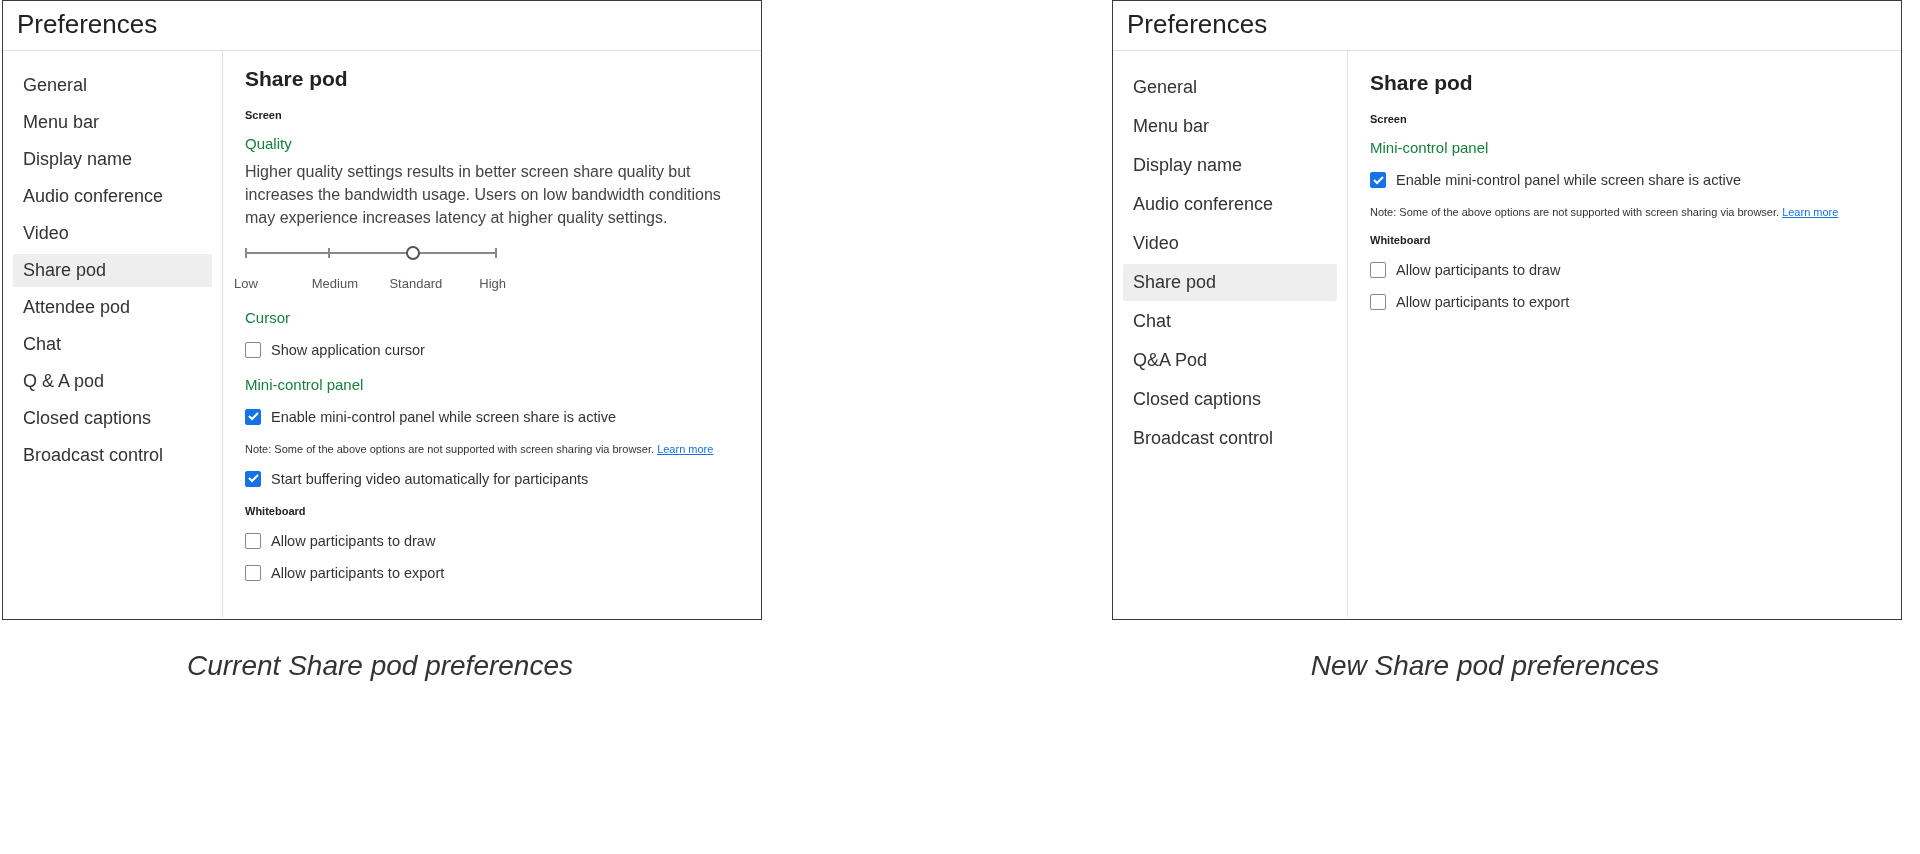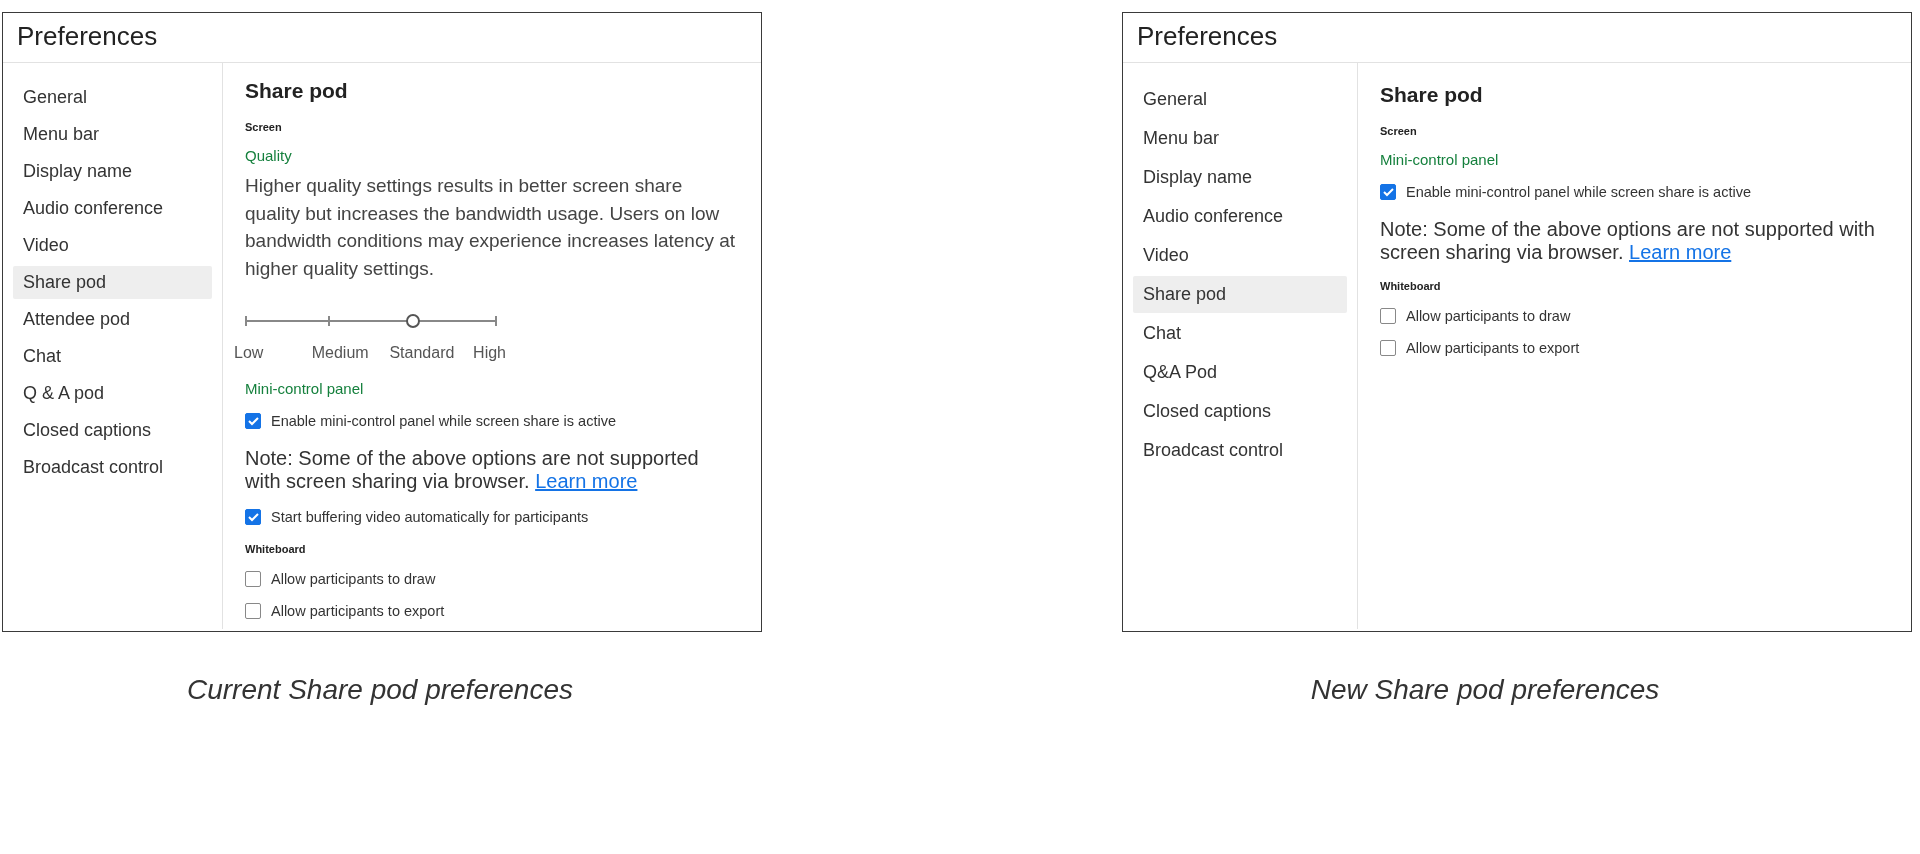--- a/index.html
+++ b/index.html
@@ -14,22 +14,22 @@
   }
   .wrap {
     display: flex;
     width: 100%;
     height: 100%;
     flex-direction: column;
   }
   .panels {
     display: flex;
     width: 100%;
-    gap: 30px;
-    padding: 12px 2px;
+    gap: 20px;
+    padding: 0 2px;
   }
   .panel {
     border: 1px solid #3a3a3a;
     background: #fff;
     flex: 0 0 auto;
   }
   .panel-left { width: 760px; height: 620px; }
   .panel-right { width: 790px; height: 620px; margin-left: 330px; }
   .captions {
     display: flex;
@@ -89,24 +89,24 @@
     margin-top: 0;
     margin-bottom: 14px;
   }
   .h3 {
     font-size: 15px;
     font-weight: 400;
     color: #15803d;
     margin-bottom: 8px;
   }
   .desc {
-    font-size: 19px;
+    font-size: 16px;
     color: #444;
     line-height: 1.45;
-    margin-bottom: 30px;
+    margin-bottom: 14px;
     max-width: 500px;
   }
   .slider {
     position: relative;
     width: 250px;
     height: 26px;
     margin: 4px 0 6px 0;
   }
   .slider-track {
     position: absolute;
@@ -134,21 +134,21 @@
     width: 14px;
     height: 14px;
     border-radius: 50%;
     background: #fff;
     border: 2px solid #555;
   }
   .slider-labels {
     display: flex;
     width: 272px;
     margin-left: -11px;
-    font-size: 16px;
+    font-size: 13px;
     color: #555;
   }
   .slider-labels span { flex: 1; text-align: left; }
   .slider-labels span:nth-child(4) { text-align: right; flex: 0.5; }
 
   .checkbox-row {
     display: flex;
     align-items: flex-start;
     gap: 10px;
     margin: 16px 0 10px 0;
@@ -162,21 +162,21 @@
     display: flex;
     align-items: center;
     justify-content: center;
   }
   .cb.checked {
     background: #1473e6;
     border-color: #1473e6;
   }
   .cb.checked svg { display: block; }
   .note {
-    font-size: 20px;
+    font-size: 11px;
     color: #333;
     margin: 18px 0 16px 0;
   }
   .note a {
     color: #1473e6;
     text-decoration: underline;
     cursor: pointer;
   }
   .sec { margin-bottom: 18px; }
 </style>
@@ -218,20 +218,29 @@
               <div class="slider-handle"></div>
             </div>
             <div class="slider-labels">
               <span>Low</span>
               <span>Medium</span>
               <span>Standard</span>
               <span>High</span>
             </div>
           </div>
 
+          <div class="sec">
+            <div class="h3">Cursor</div>
+            <div class="checkbox-row">
+              <div class="cb">
+                
+              </div>
+              <span>Show application cursor</span>
+            </div>
+          </div>
 
           <div class="sec">
             <div class="h3">Mini-control panel</div>
             <div class="checkbox-row">
               <div class="cb checked">
                 <svg width="11" height="9" viewBox="0 0 11 9">
                     <path d="M1 4 L4 7 L10 1" stroke="#fff" stroke-width="2" fill="none"></path>
                   </svg>
               </div>
               <span>Enable mini-control panel while screen share is active</span>

